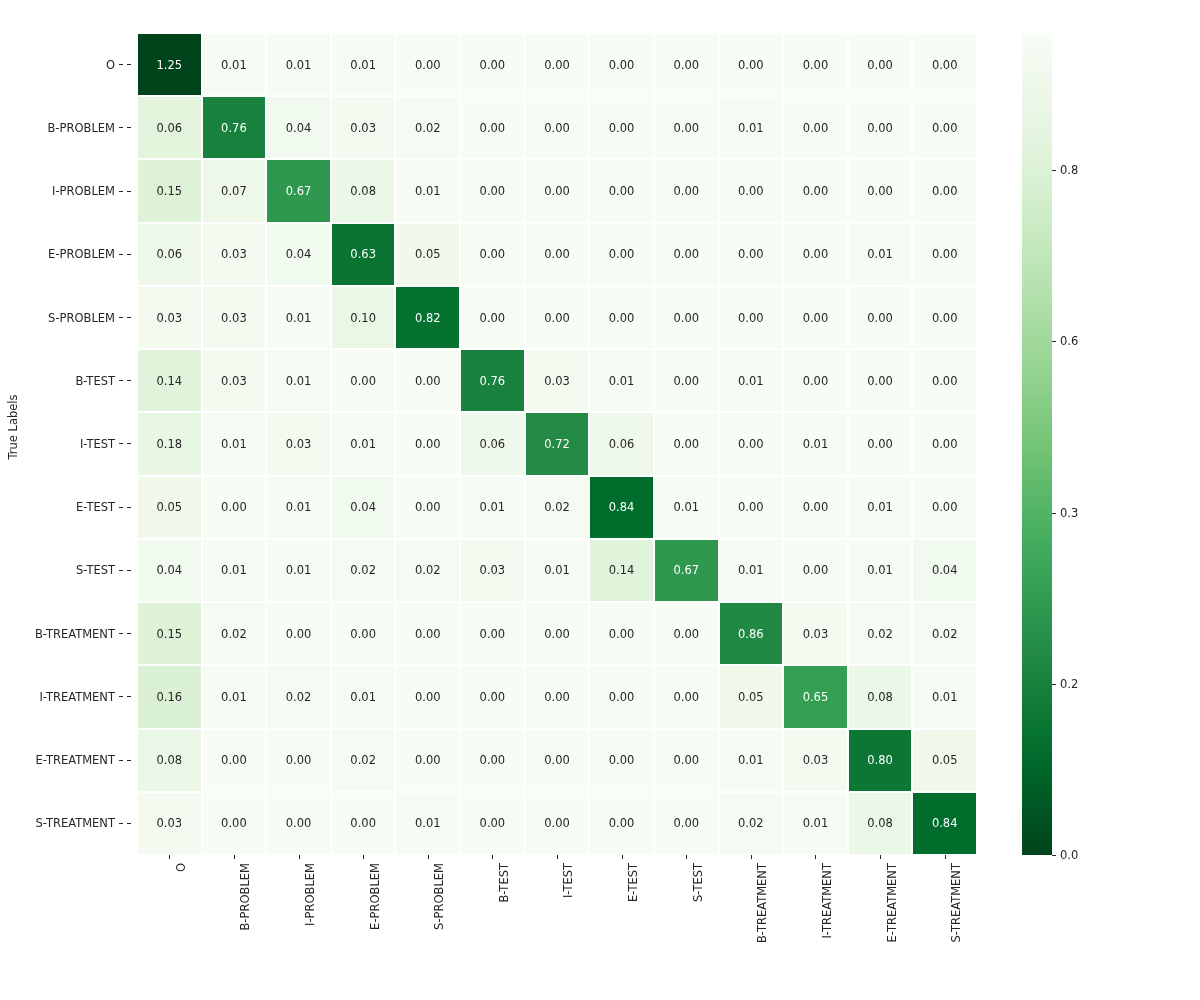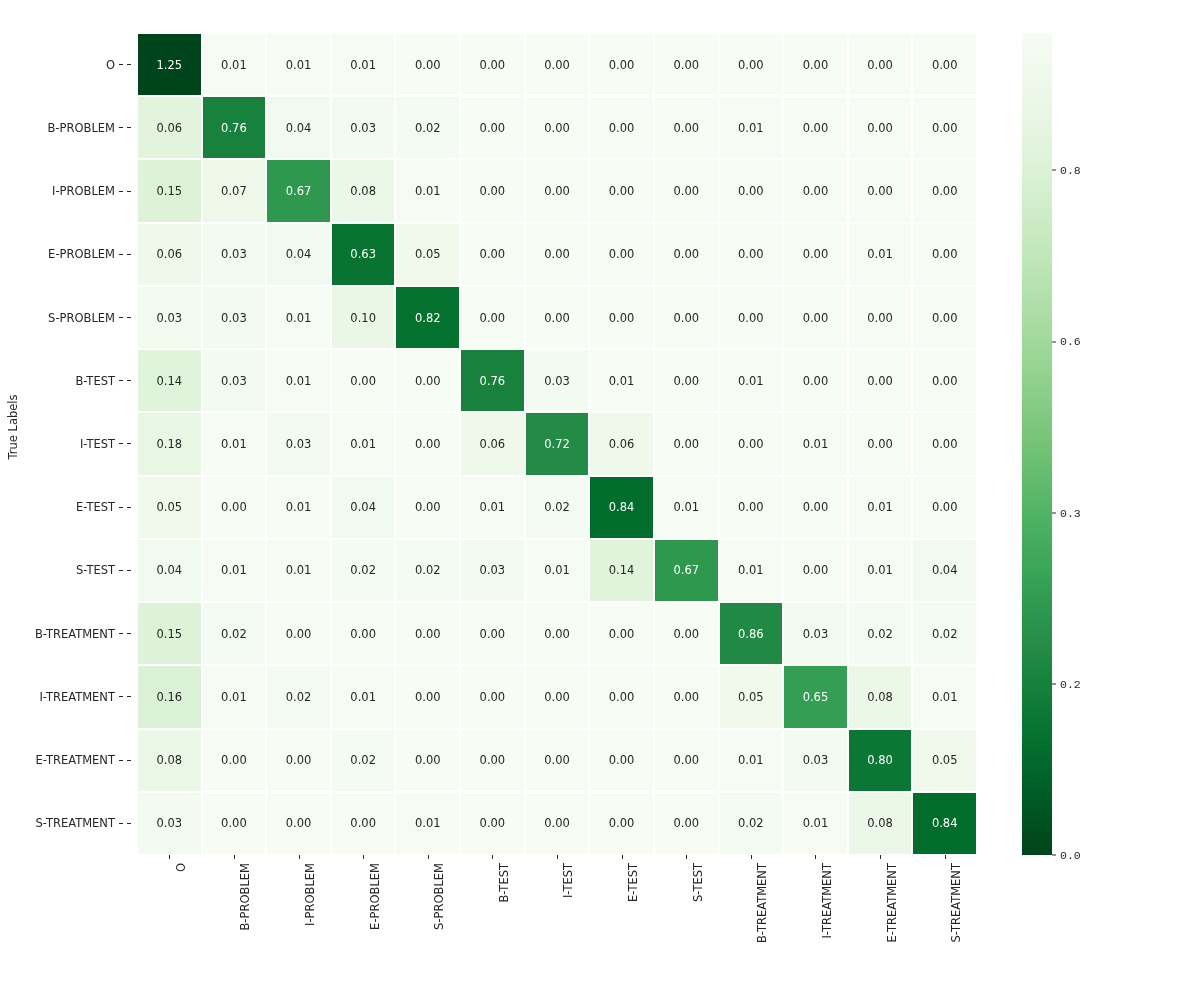--- a/index.html
+++ b/index.html
@@ -151,21 +151,20 @@
     width: 60px;
     height: 822px;
   }
   .cb-tick {
     position: absolute;
     left: 0;
     font-size: 11.5px;
     color: #262626;
     white-space: nowrap;
     transform: translateY(-50%);
-    font-family: Liberation Mono, monospace;
   }
   .cb-tick .tk {
     display: inline-block;
     width: 4px;
     height: 1px;
     background: #262626;
     vertical-align: middle;
     margin-right: 4px;
   }
 </style>

